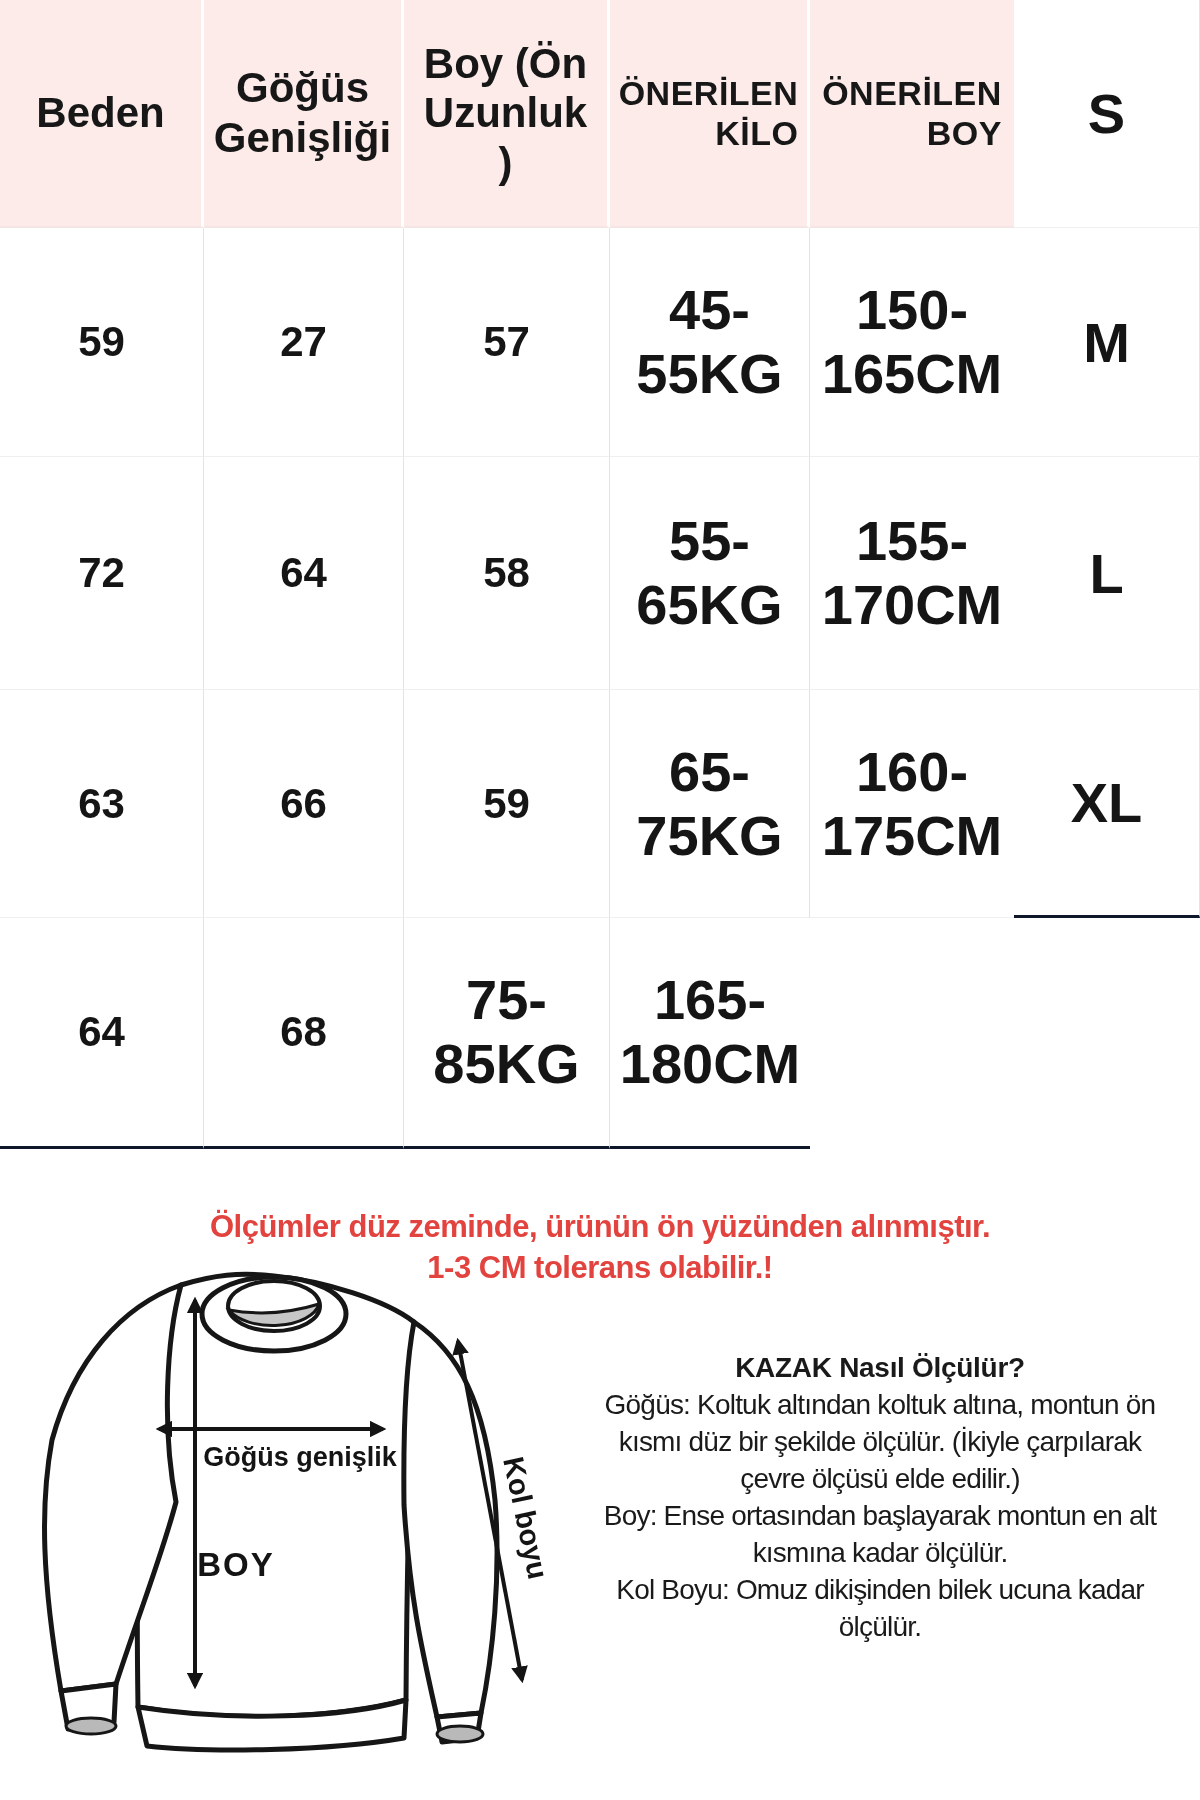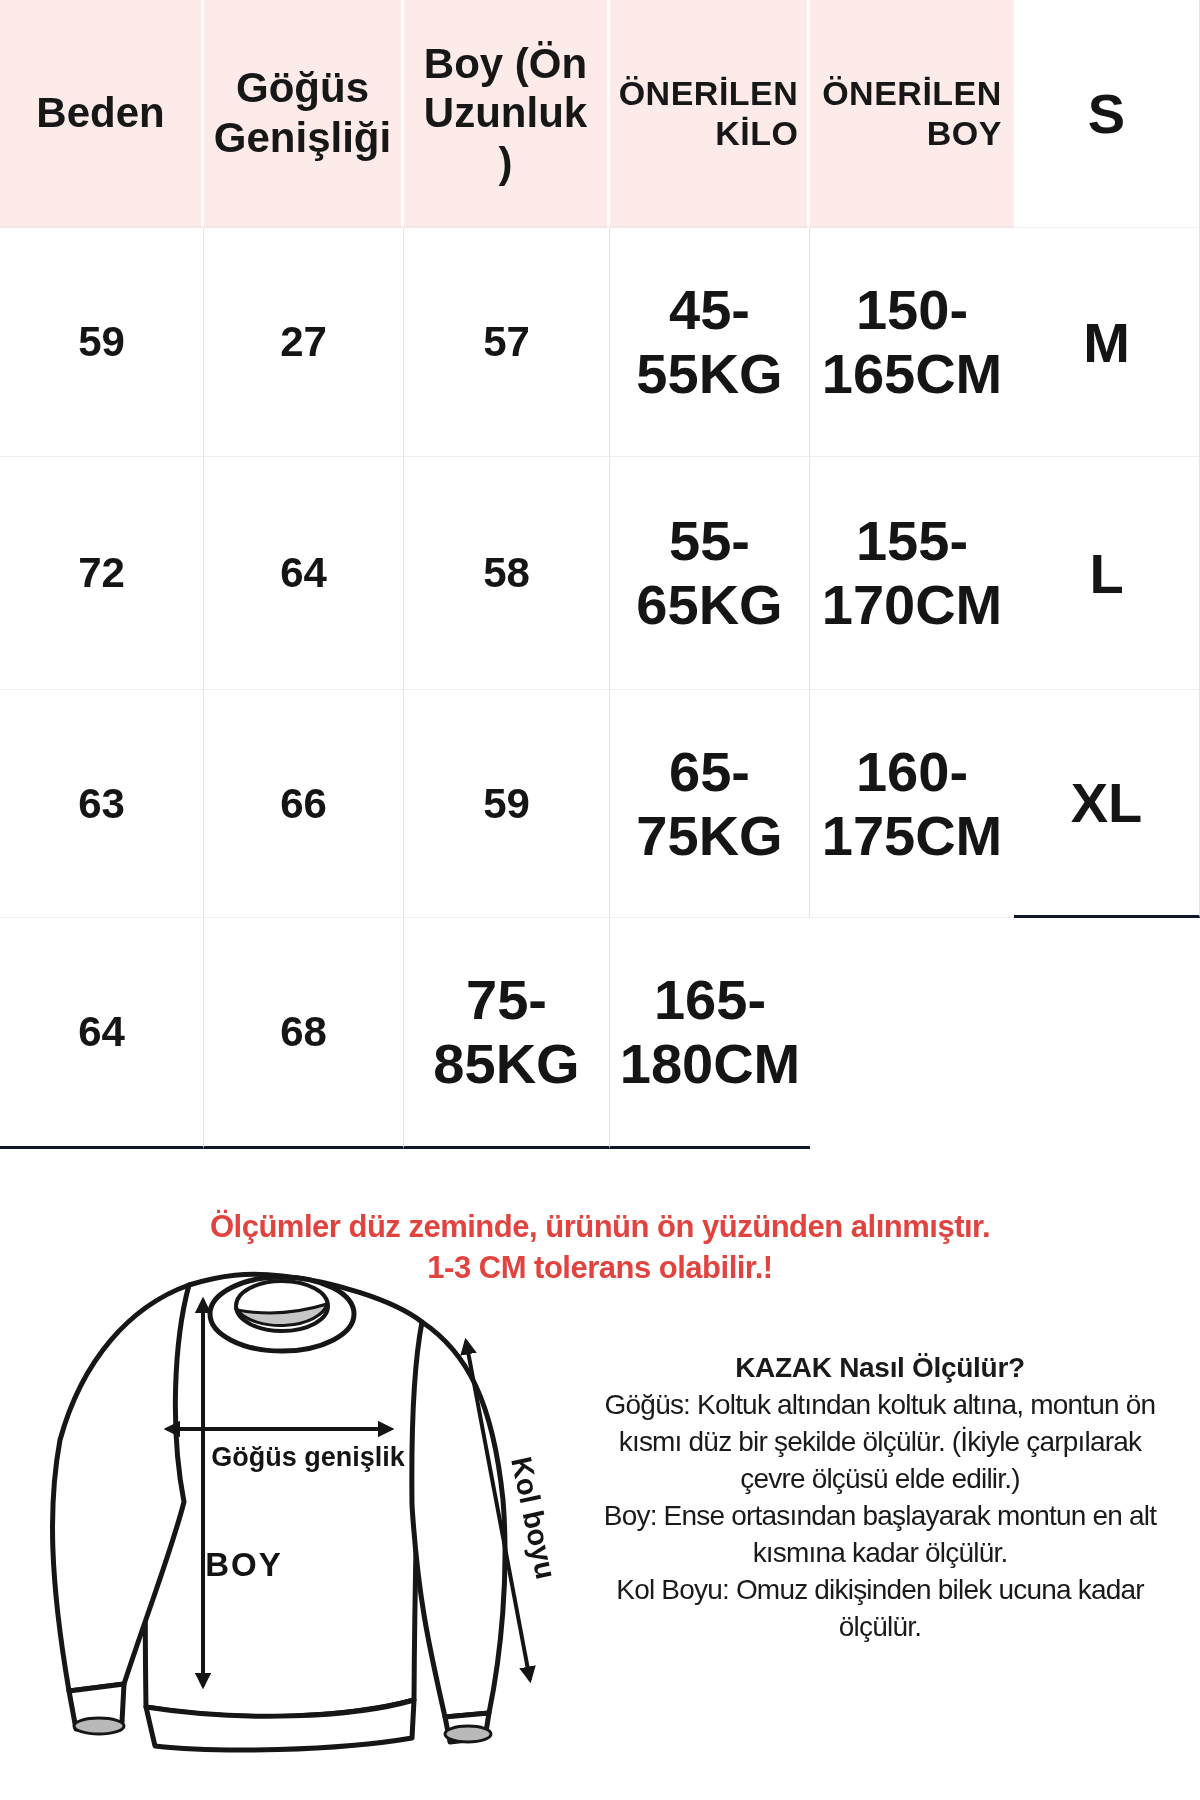--- a/index.html
+++ b/index.html
@@ -36,21 +36,21 @@
     color:#e2433f;font-weight:700;font-size:31px;line-height:41px;letter-spacing:-0.5px;margin-top:44px;
   }
   
   .instructions{
     position:absolute;left:540px;top:1349px;width:680px;text-align:center;
     font-size:28px;line-height:37px;letter-spacing:-0.8px;color:#1a1a1a;
   }
   .instructions .title{font-weight:700;letter-spacing:-0.3px;}
   .instructions .line{white-space:nowrap;}
   
-  .diagram{position:absolute;left:12px;top:1270px;width:560px;height:530px;}
+  .diagram{position:absolute;left:4px;top:1270px;width:560px;height:530px;}
   .diagram svg{display:block;}
   .sweater-line{fill:#ffffff;stroke:#161616;stroke-width:5;stroke-linejoin:round;stroke-linecap:round;}
   .arrow{stroke:#141414;stroke-width:4;fill:none;}
   .diag-label{font-family:"Liberation Sans",sans-serif;font-weight:700;fill:#141414;}
 </style>
 </head>
 <body>
 
 <div class="size-table">
   <div class="cell h">Beden</div>

